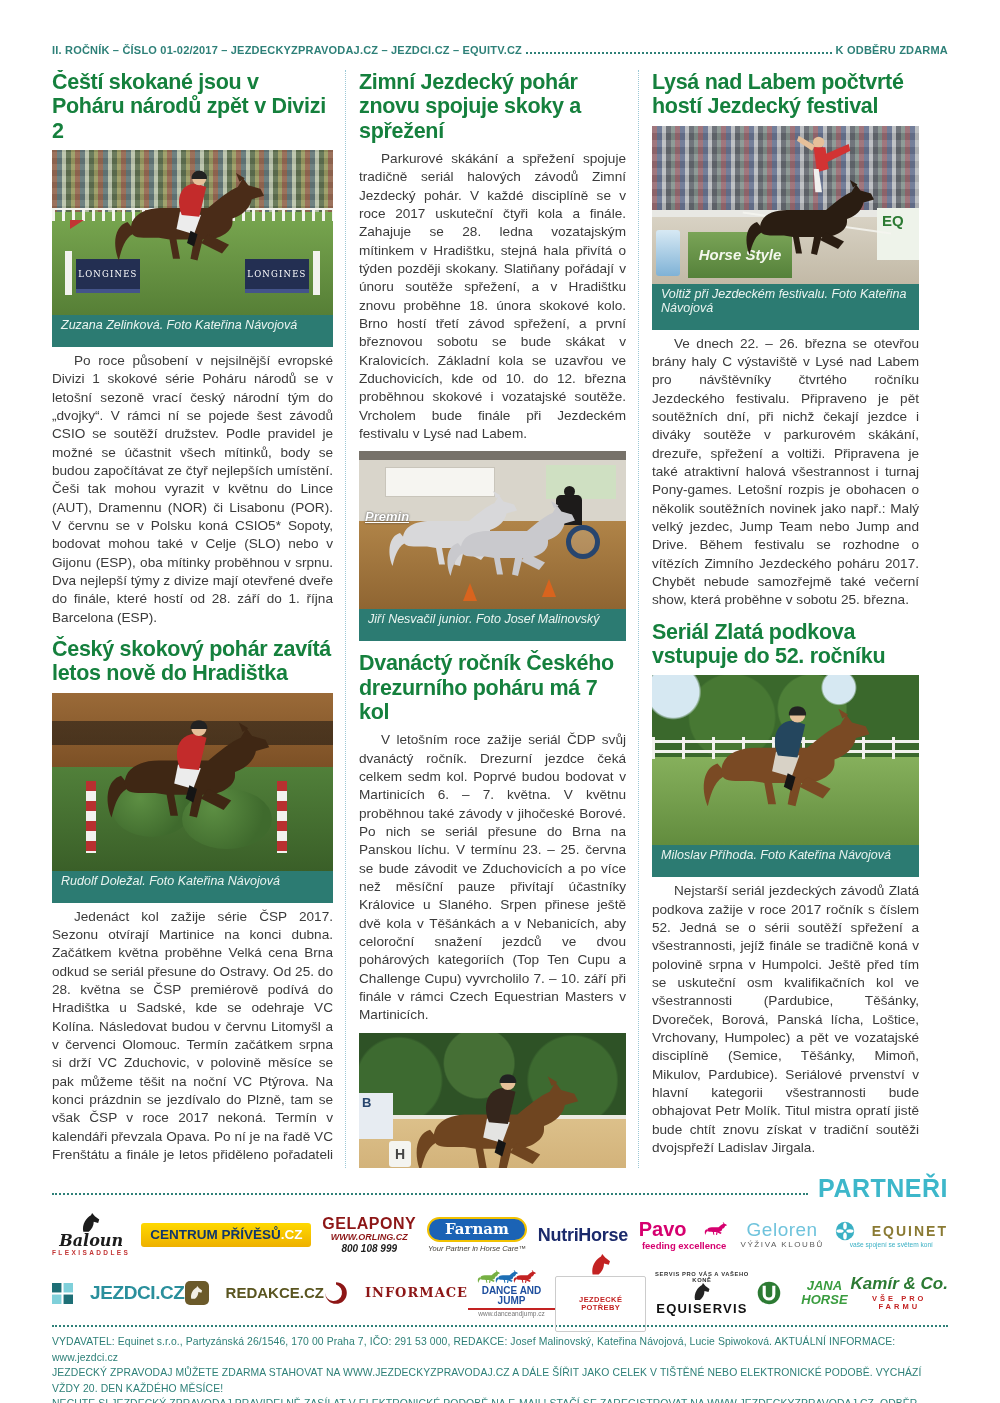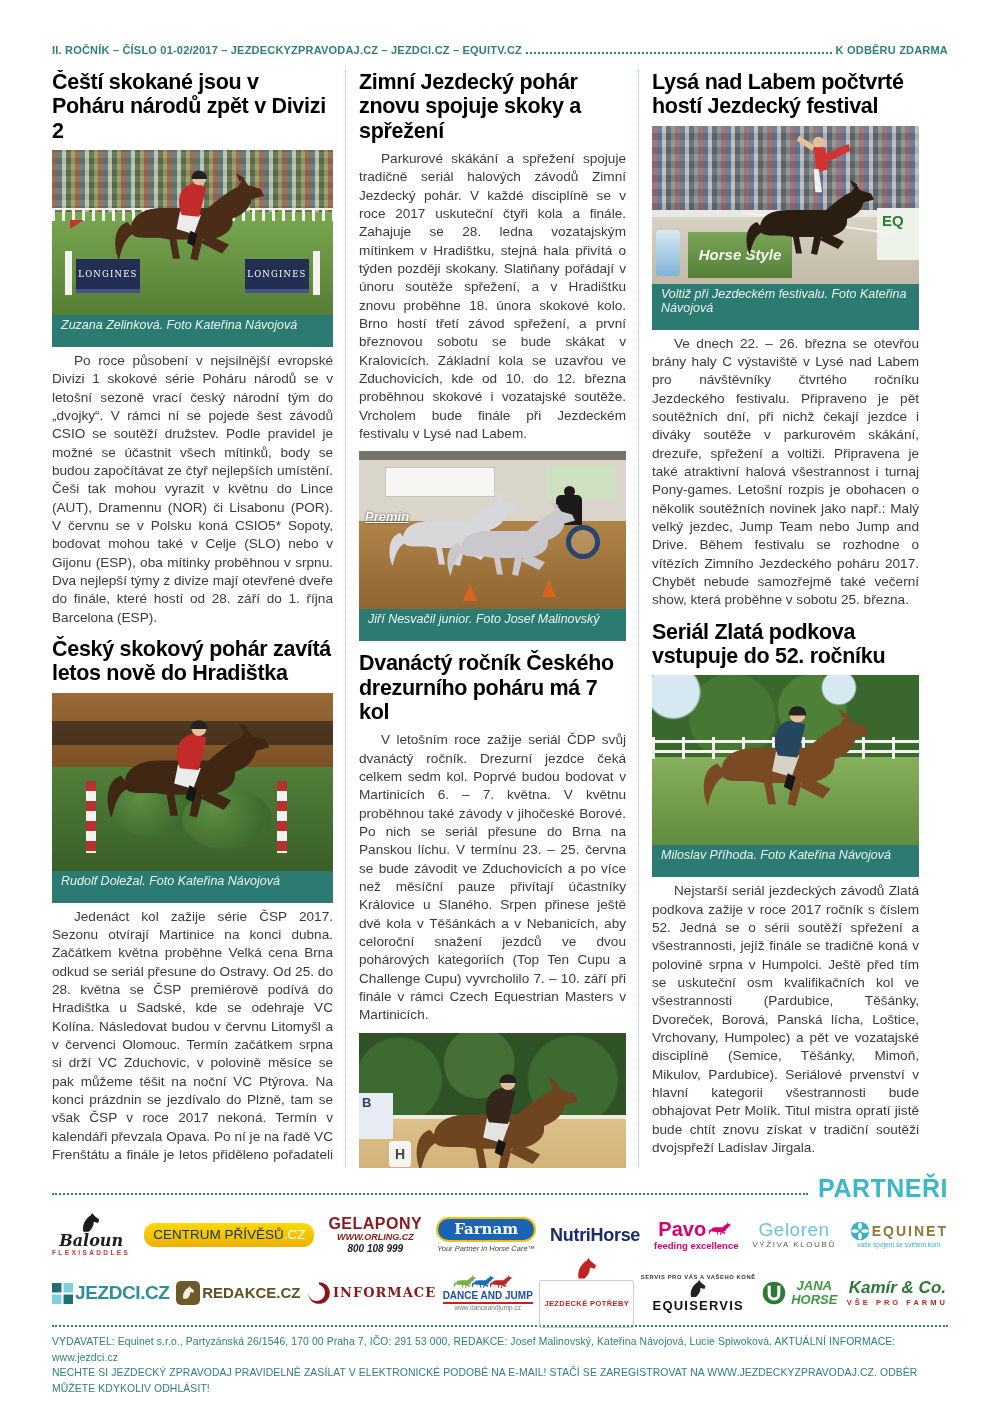--- a/index.html
+++ b/index.html
@@ -9,21 +9,21 @@
 
   
   .masthead { display:flex; align-items:flex-end; color:#2e8078; font-size:11px; font-weight:bold; letter-spacing:.2px; margin-bottom:14px; }
   .masthead .leader { flex:1; border-bottom:2px dotted #2e8078; margin:0 4px 2px; height:8px; }
 
   
   .cols { display:flex; height:1098px; overflow:hidden; }
   .col { width:281px; }
   .col + .col { margin-left:12px; padding-left:13px; border-left:1px dotted #9cc8d6; }
 
-  h2.headline { color:#000000; font-size:21.5px; line-height:1.13; letter-spacing:-.3px; font-weight:700; margin:0 0 7px; }
+  h2.headline { color:#15803d; font-size:21.5px; line-height:1.13; letter-spacing:-.3px; font-weight:700; margin:0 0 7px; }
   h2.headline.mt { margin-top:10px; }
   p.body { font-size:13.6px; line-height:1.35; color:#3b3b3b; text-align:justify; text-indent:22px; margin:5px 0 8px; }
 
   figure.photo { position:relative; width:100%; overflow:hidden; background:#888; }
   figcaption.caption { background:#2c7b72; color:#eaf4f0; font-style:italic; font-size:12.5px; padding:3px 9px 15px; margin-bottom:4px; }
   .horse { position:absolute; }
 
   
   .p1 { height:165px; }
   .p1 .crowd { position:absolute; top:0; left:0; right:0; height:62px;
@@ -106,27 +106,27 @@
       repeating-linear-gradient(90deg,#f2f2ee 0 3px, transparent 3px 30px),
       linear-gradient(180deg, transparent 3px, #f2f2ee 3px 6px, transparent 6px 13px, #f2f2ee 13px 16px, transparent 16px); }
 
   
   .partners-head { display:flex; align-items:flex-end; margin:6px 0 2px; }
   .partners-head .dot { flex:1; border-bottom:2px dotted #2e8078; margin:0 10px 8px 0; height:8px; }
   .partners-title { color:#3db7ca; font-size:25px; font-weight:800; letter-spacing:.5px; }
   .prow { display:flex; justify-content:space-between; align-items:center; height:60px; }
   .prow2 { height:56px; }
   .pt { display:flex; flex-direction:column; align-items:center; justify-content:center; text-align:center; line-height:1.05; }
-  .ptrow { display:flex; align-items:center; gap:2px; }
+  .ptrow { display:flex; align-items:center; gap:17px; }
   .dotline { border-bottom:2px dotted #2e8078; margin:4px 0 7px; }
 
   .baloun-name { font-family:"DejaVu Serif", serif; font-style:italic; font-weight:bold; font-size:16px; color:#1c1c1c; }
   .baloun-sub { font-size:6.5px; letter-spacing:2.4px; color:#c23434; font-weight:bold; margin-top:1px; }
-  .centrum { background:linear-gradient(180deg,#ffd900,#eeb000); padding:5px 9px; border-radius:11px;
-    color:#10366b; font-weight:400; font-size:13.5px; line-height:1.08; text-align:left; }
+  .centrum { background:linear-gradient(180deg,#ffd900,#eeb000); padding:5px 9px; border-radius:3px;
+    color:#10366b; font-weight:700; font-size:13.5px; line-height:1.08; text-align:left; }
   .centrum .cz { color:#ffffff; }
   .gela-name { color:#8d1616; font-weight:900; font-size:16px; letter-spacing:.5px; }
   .gela-sub { color:#8d1616; font-style:italic; font-weight:bold; font-size:9px; margin-top:1px; }
   .gela-sub2 { color:#1c1c1c; font-weight:bold; font-style:italic; font-size:10px; margin-top:1px; }
   .farnam-oval { background:#1b63b5; border:2px solid #f2c200; border-radius:20px; padding:3px 16px;
     color:#fff; font-family:"DejaVu Serif", serif; font-size:15px; font-weight:bold; }
   .farnam-sub { font-size:7.5px; color:#44403a; font-style:italic; margin-top:3px; }
   .nutri { color:#1b2a6b; font-weight:900; font-size:18px; letter-spacing:-.3px; }
   .pavo-name { color:#d6006f; font-weight:900; font-size:20px; }
   .pavo-sub { color:#d6006f; font-size:9.5px; font-weight:bold; margin-top:1px; }
@@ -438,16 +438,17 @@
     </div>
     <div class="pt">
       <span class="kamir-name">Kamír &amp; Co.</span>
       <span class="kamir-sub">VŠE PRO FARMU</span>
     </div>
   </div>
 
   <div class="dotline"></div>
   <div class="footer">
     <div>VYDAVATEL: Equinet s.r.o., Partyzánská 26/1546, 170 00 Praha 7, IČO: 291 53 000, REDAKCE: Josef Malinovský, Kateřina Návojová, Lucie Spiwoková. AKTUÁLNÍ INFORMACE: www.jezdci.cz</div>
+    <div>JEZDECKÝ ZPRAVODAJ MŮŽETE ZDARMA STAHOVAT NA WWW.JEZDECKYZPRAVODAJ.CZ A DÁLE ŠÍŘIT JAKO CELEK V TIŠTĚNÉ NEBO ELEKTRONICKÉ PODOBĚ. VYCHÁZÍ VŽDY 20. DEN KAŽDÉHO MĚSÍCE!</div>
     <div>NECHTE SI JEZDECKÝ ZPRAVODAJ PRAVIDELNĚ ZASÍLAT V ELEKTRONICKÉ PODOBĚ NA E-MAIL! STAČÍ SE ZAREGISTROVAT NA WWW.JEZDECKYZPRAVODAJ.CZ. ODBĚR MŮŽETE KDYKOLIV ODHLÁSIT!</div>
   </div>
 
 </div>
 
 </body></html>

